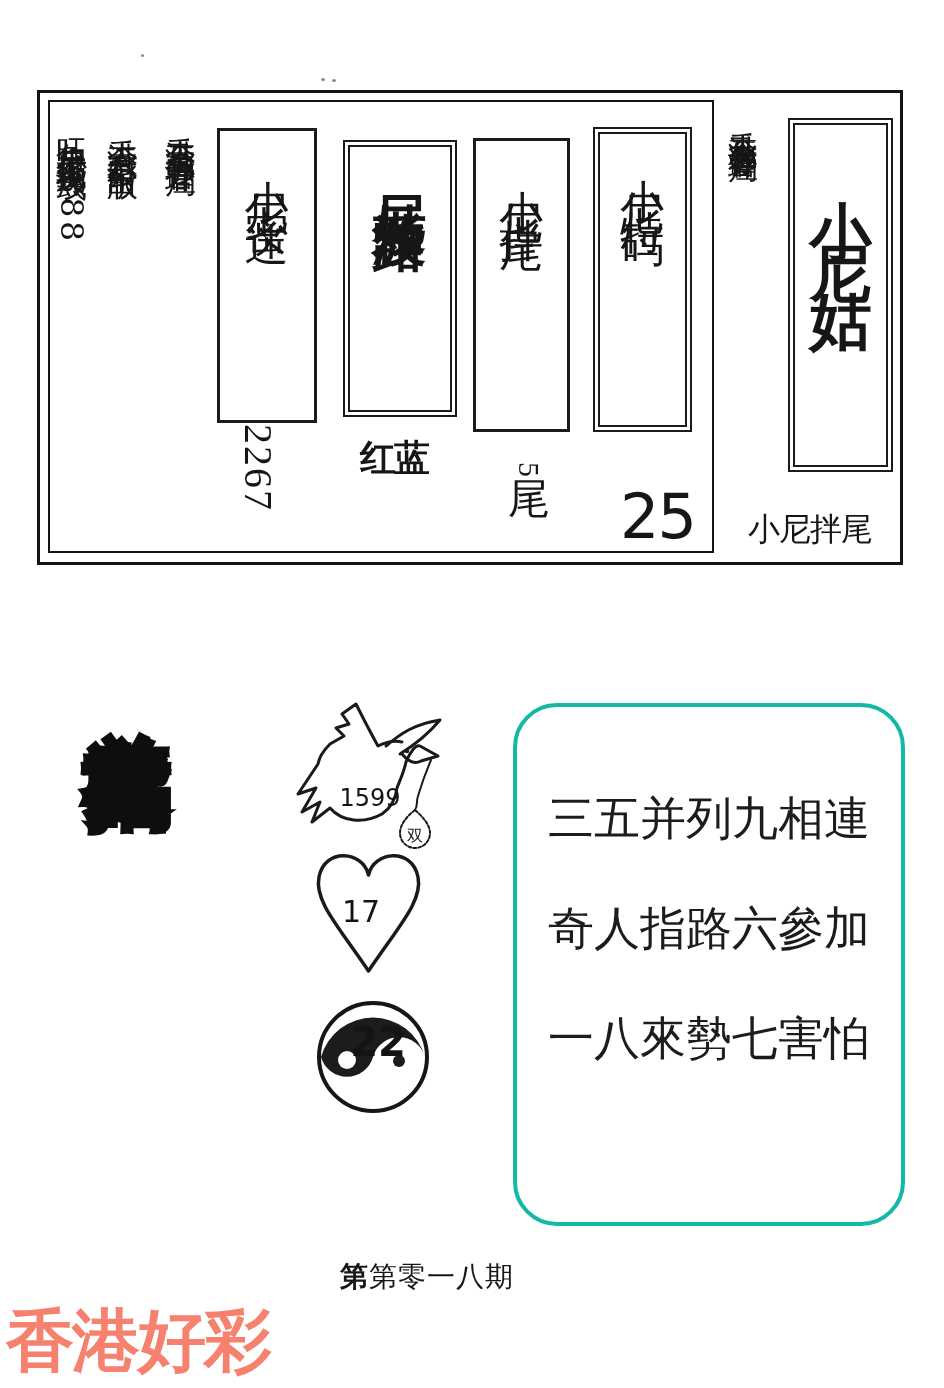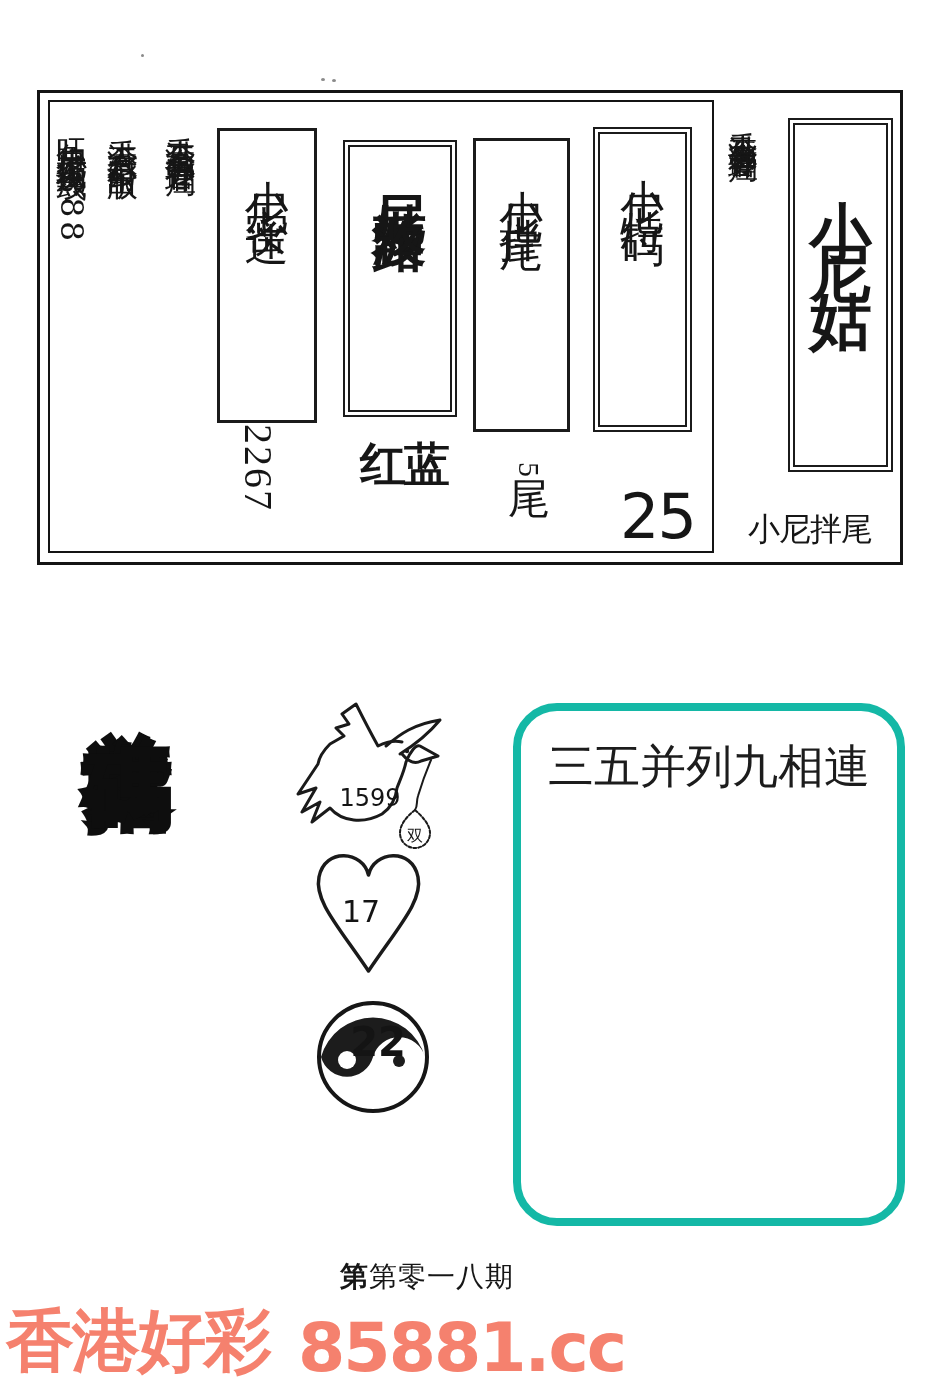--- a/index.html
+++ b/index.html
@@ -24,30 +24,30 @@
   .dbl{border:2px solid #1b1b1b;}
   .dbl .in{position:absolute;inset:3px;border:2px solid #1b1b1b;display:flex;justify-content:center;}
 
   .result-serif{font-family:"Liberation Serif",serif;}
   .result-sans{font-family:"DejaVu Sans",sans-serif;}
 
   
   .series-title{writing-mode:vertical-rl;text-orientation:upright;line-height:1;
     font-family:"DejaVu Sans",sans-serif;font-weight:bold;font-size:88px;letter-spacing:4px;
     color:#0e0e0e;-webkit-text-stroke:4px #0e0e0e;}
-  .verse-box{left:513px;top:703px;width:392px;height:523px;border:8px solid #14b8a6;
-    border-radius:44px;text-align:center;}
+  .verse-box{left:513px;top:703px;width:392px;height:523px;border:4px solid #14b8a6;
+    border-radius:44px;padding-top:56px;text-align:center;}
   .verse-line{font-size:46px;line-height:110px;white-space:nowrap;color:#1c1c1c;
     font-family:"DejaVu Serif",serif;}
 
   .caption{left:340px;top:1258px;display:flex;align-items:baseline;font-size:28px;
     font-family:"DejaVu Serif",serif;letter-spacing:1px;white-space:nowrap;}
   .caption .b{font-weight:bold;}
 
-  .footer{left:6px;top:1296px;display:flex;gap:28px;align-items:flex-end;
+  .footer{left:6px;top:1296px;display:flex;gap:42px;align-items:center;
     font-family:"DejaVu Sans",sans-serif;font-weight:bold;font-size:68px;
     letter-spacing:-2px;color:#f5816e;white-space:nowrap;}
 
   .dot{position:absolute;background:#8a8a8a;border-radius:50%;}
   svg text{font-family:"DejaVu Sans",sans-serif;fill:#141414;}
 </style>
 </head>
 <body>
 
 <div id="page">
@@ -66,21 +66,21 @@
   <div class="abs sbox" style="left:217px;top:128px;width:100px;height:295px;padding-top:14px;">
     <span class="vt tip-title" style="font-size:44px;letter-spacing:14px;">小尼密迷</span>
   </div>
   <div class="abs vside result-serif" style="left:238px;top:424px;font-size:40px;letter-spacing:2px;">2267</div>
 
   <div class="abs dbl" style="left:343px;top:140px;width:114px;height:277px;">
     <div class="in" style="padding-top:6px;">
       <span class="vt" style="font-size:54px;letter-spacing:8px;font-weight:bold;font-family:'DejaVu Serif',serif;">尼姑波路</span>
     </div>
   </div>
-  <div class="abs result-serif" style="left:360px;top:434px;font-size:46px;font-weight:bold;letter-spacing:-2px;">红蓝</div>
+  <div class="abs result-serif" style="left:360px;top:434px;font-size:36px;font-weight:bold;letter-spacing:-2px;">红蓝</div>
 
   <div class="abs sbox" style="left:473px;top:138px;width:97px;height:294px;padding-top:14px;">
     <span class="vt tip-title" style="font-size:44px;letter-spacing:14px;">小尼拌尾</span>
   </div>
   <div class="abs" style="left:508px;top:462px;display:flex;flex-direction:column;align-items:center;">
     <span class="vside result-serif" style="font-size:30px;">5</span>
     <span class="result-serif" style="font-size:42px;margin-top:-6px;">尾</span>
   </div>
 
   <div class="abs dbl" style="left:593px;top:127px;width:99px;height:305px;">
@@ -136,25 +136,26 @@
   <svg class="abs" style="left:316px;top:998px;" width="114" height="118" viewBox="0 0 114 118">
     <circle cx="57" cy="59" r="54" fill="#ffffff" stroke="#161616" stroke-width="4"></circle>
     <path d="M109 59 A54 54 0 0 0 5 59 A27 27 0 0 0 57 59 A27 27 0 0 1 109 59 Z" fill="#1c1c1c"></path>
     <circle cx="31" cy="62" r="9" fill="#ffffff"></circle>
     <circle cx="83" cy="63" r="6" fill="#1c1c1c"></circle>
     <text x="62" y="58" font-size="40" font-weight="bold" text-anchor="middle">22</text>
   </svg>
 
   <div class="abs verse-box">
     <div class="verse-line">三五并列九相連</div>
+    <div class="verse-line">奇人指路六參加</div>
+    <div class="verse-line">一八來勢七害怕</div>
   </div>
 
   <div class="abs caption">
     <span class="b">第</span>
     <span>第零一八期</span>
   </div>
 
   <div class="abs footer">
     <span>香港好彩</span>
-    <span>85881.cc</span>
   </div>
 
 </div>
 
 </body></html>

